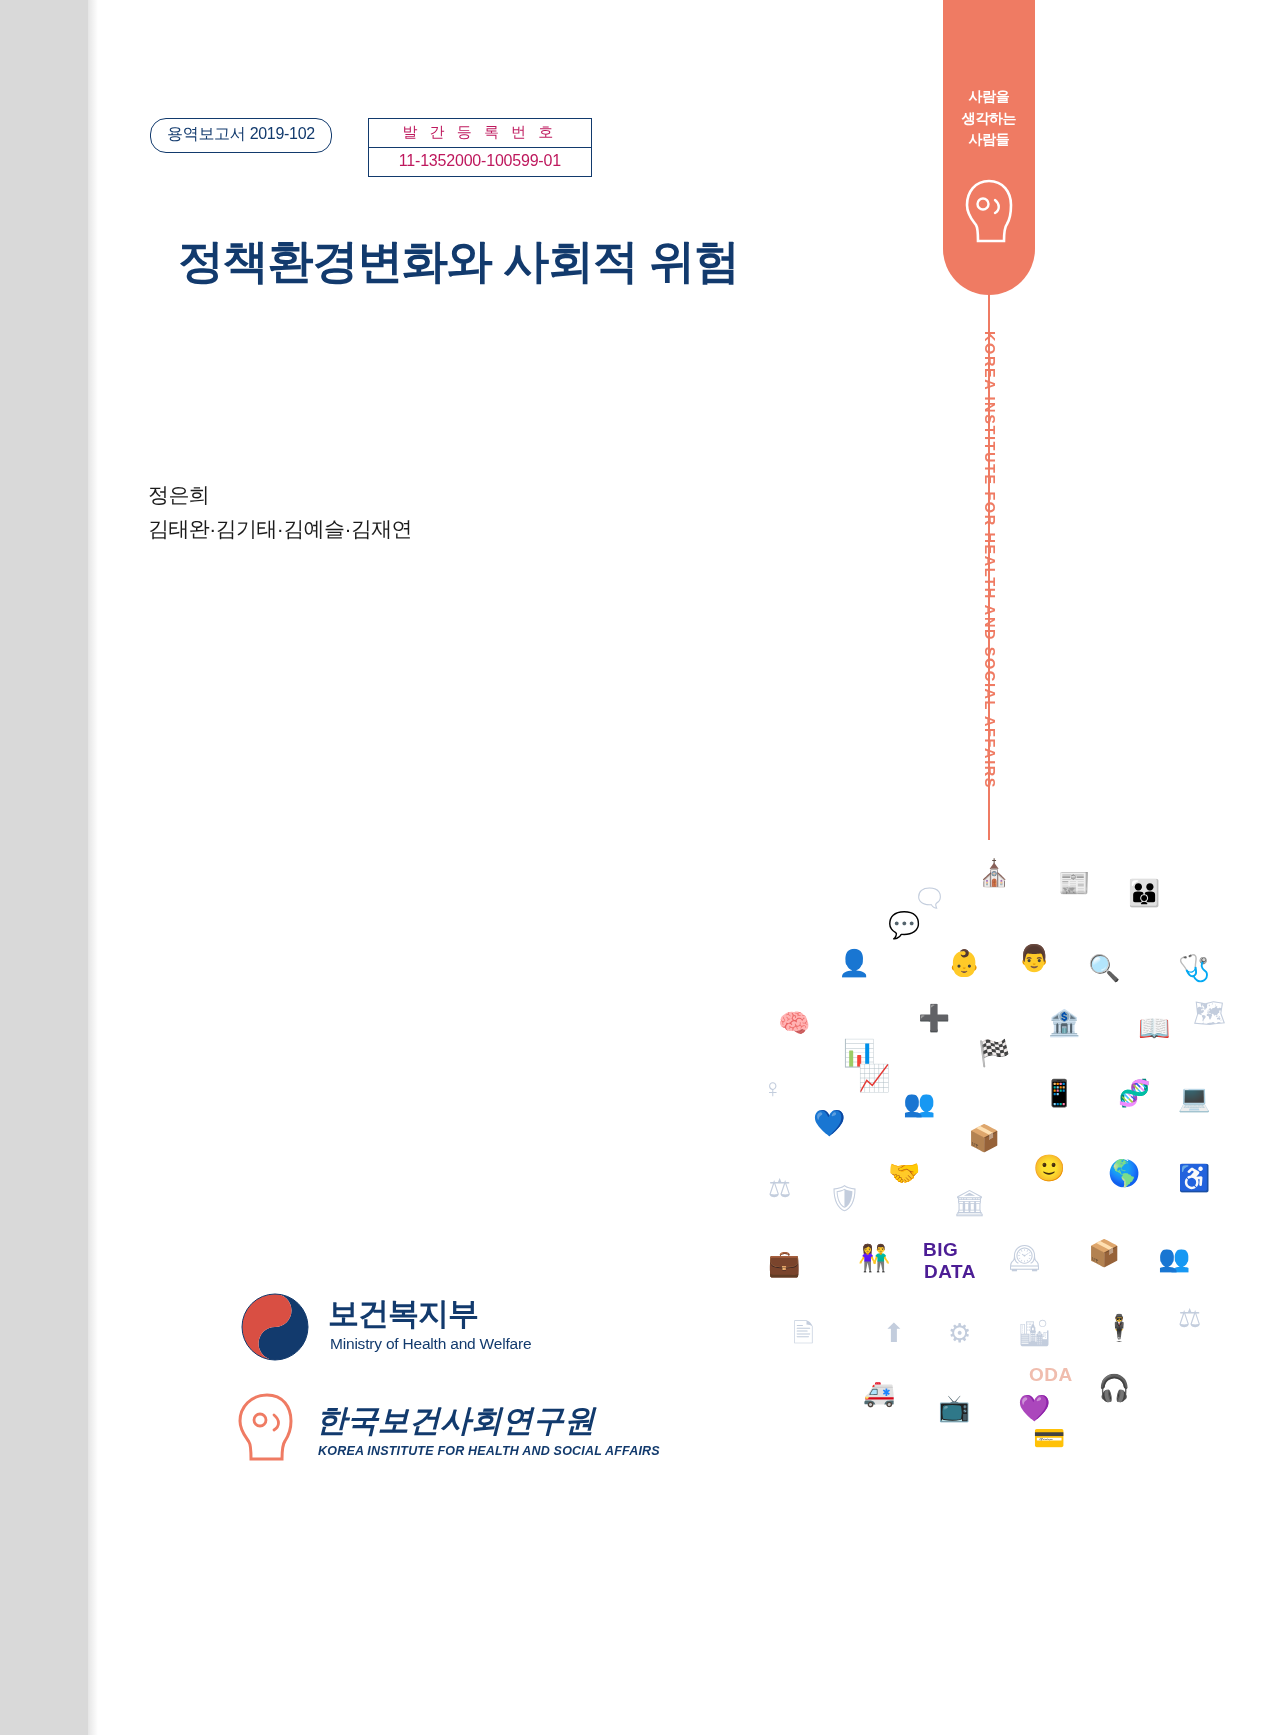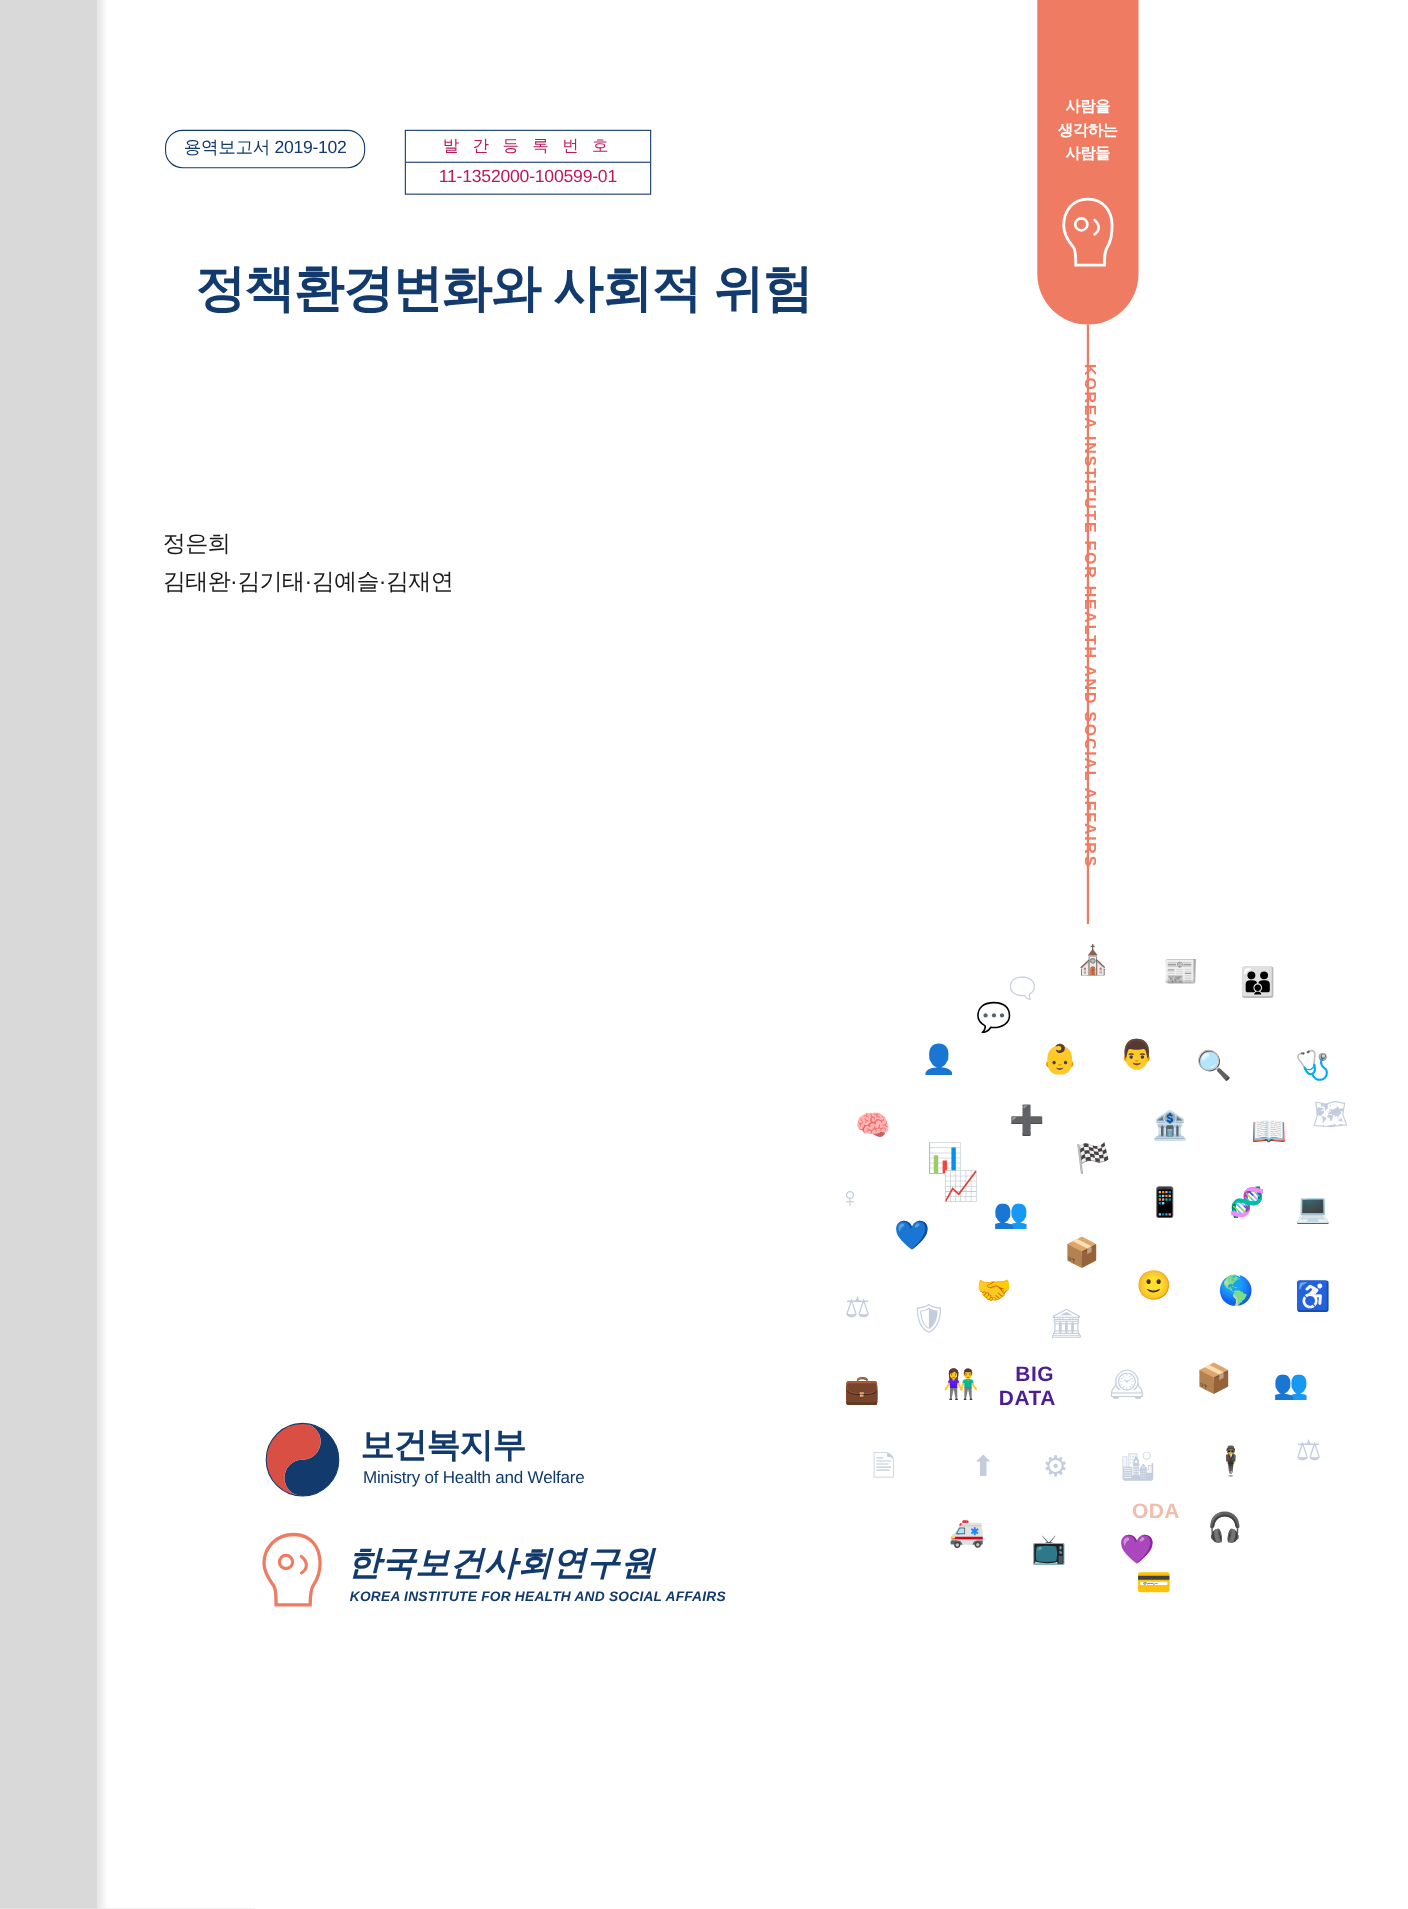--- a/index.html
+++ b/index.html
@@ -316,21 +316,21 @@
     <span class="ic blue" style="left:370px; top:470px;">🏙</span>
     <span class="ic blue" style="left:455px; top:465px;">🕴</span>
     <span class="ic blue" style="left:530px; top:455px;">⚖</span>
     <span class="ic red" style="left:215px; top:530px;">🚑</span>
     <span class="ic blue" style="left:290px; top:545px;">📺</span>
     <span class="ic red" style="left:370px; top:545px;">💜</span>
     <span class="ic blue" style="left:450px; top:525px;">🎧</span>
     <span class="ic blue" style="left:385px; top:575px;">💳</span>
 
     <span class="ic word" style="left:275px; top:390px;">BIG</span>
-    <span class="ic word" style="left:260px; top:412px;text-align:center;">DATA</span>
+    <span class="ic word" style="left:276px; top:412px;text-align:center;">DATA</span>
     <span class="ic word r" style="left:381px; top:515px;">ODA</span>
   </div>
 
   <div class="mohw">
     <svg class="mohw-mark" viewBox="0 0 74 74">
       <path d="M37 4 A33 33 0 0 1 37 70 A16.5 16.5 0 0 1 37 37 A16.5 16.5 0 0 0 37 4 Z" fill="#123a6d"></path>
       <path d="M37 4 A16.5 16.5 0 0 1 37 37 A16.5 16.5 0 0 0 37 70 A33 33 0 0 1 37 4 Z" fill="#d94f43"></path>
       <circle cx="37" cy="37" r="33" fill="none" stroke="#123a6d" stroke-width="1"></circle>
     </svg>
     <div class="mohw-ko">보건복지부</div>

